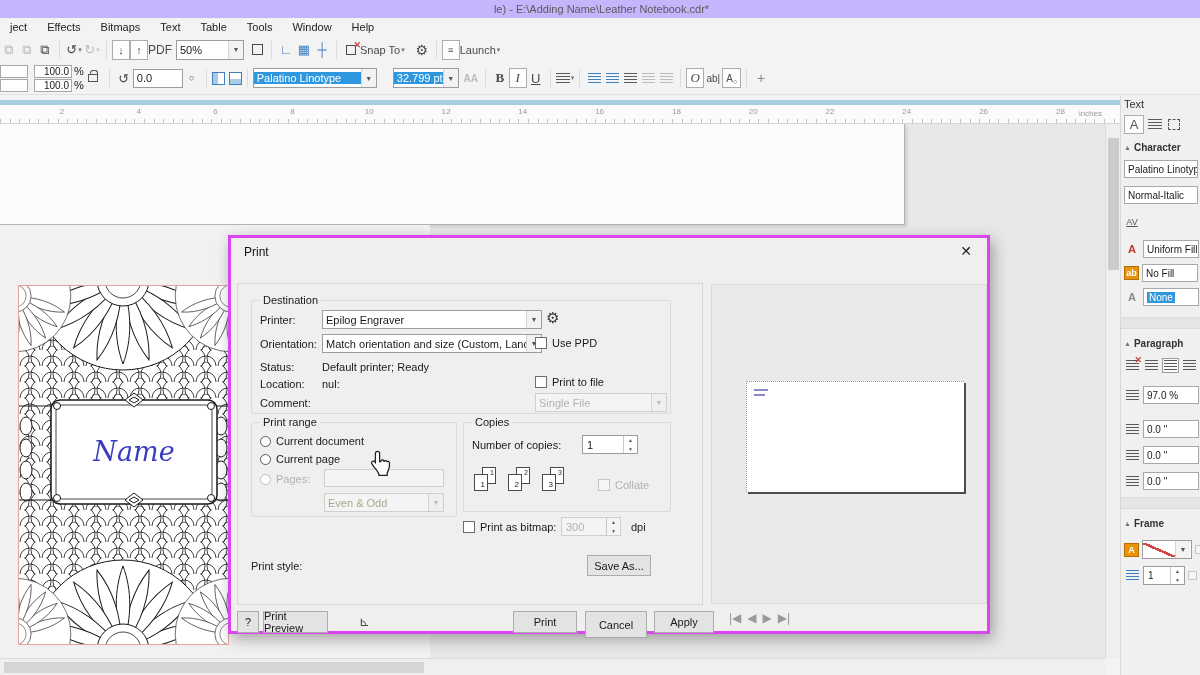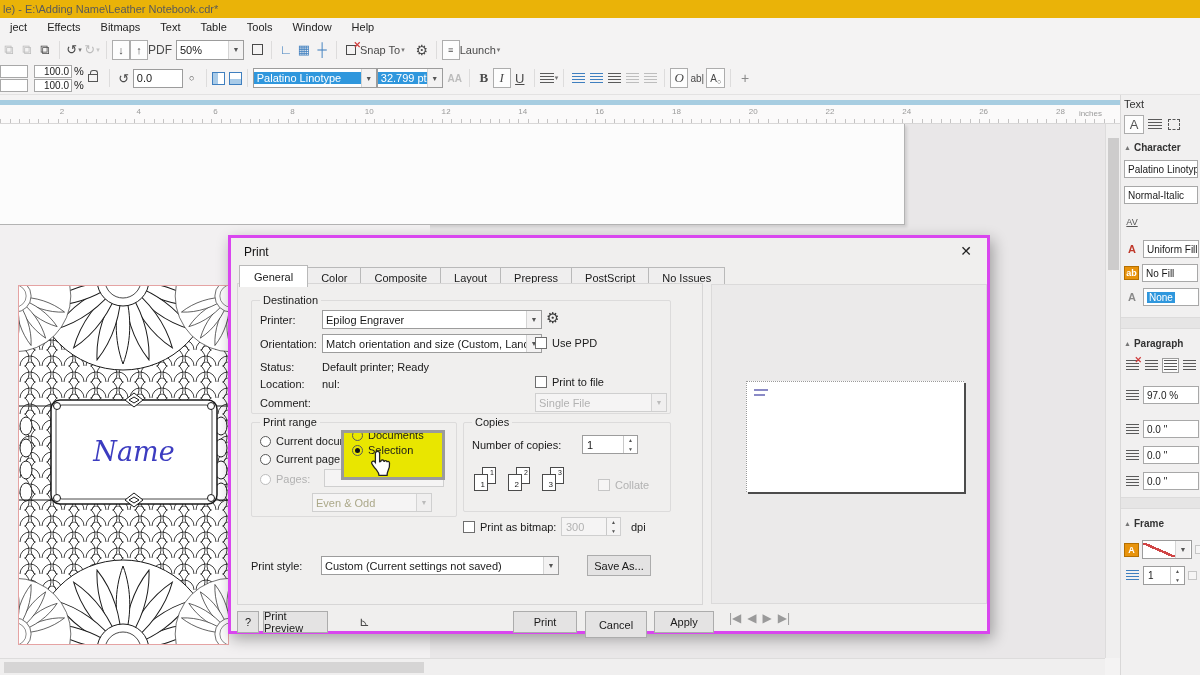--- a/index.html
+++ b/index.html
@@ -1,20 +1,20 @@
 <!DOCTYPE html>
 <html><head>
 <meta charset="utf-8">
 <style>
   * { box-sizing: border-box; margin: 0; padding: 0; }
   html,body { width:1200px; height:675px; overflow:hidden; }
   body { font-family:"Liberation Sans", sans-serif; font-size:11px; color:#1a1a1a; background:#f4f3f3; position:relative; }
 
   
-  .titlebar { position:absolute; left:0; top:0; width:1200px; height:18px; background:#eab308; color:#5a5a5a; line-height:18px; padding-left:3px; font-size:11px; }
+  .titlebar { position:absolute; left:0; top:0; width:1200px; height:18px; background:#c4b5fd; color:#5a5a5a; line-height:18px; padding-left:3px; font-size:11px;text-align:center; }
   .menubar { position:absolute; left:0; top:18px; width:1200px; height:19px; background:#f4f3f3; display:flex; align-items:center; }
   .menu-item { padding:0 10px; line-height:19px; color:#222; }
   .toolbar { position:absolute; left:0; width:1200px; background:#f4f3f3; display:flex; align-items:center; }
   .toolbar.row1 { top:37px; height:25px; }
   .toolbar.row2 { top:62px; height:33px; border-bottom:1px solid #e3e2e2; }
   .tsep { width:1px; height:18px; background:#dddcdc; margin:0 5px; flex:none; }
   .ticon { display:inline-flex; align-items:center; justify-content:center; min-width:18px; height:20px; color:#4a4a4a; font-size:13px; flex:none; }
   .ticon.gray { color:#bcbcbc; }
   .ticon.blue { color:#3f7fbf; }
   .caret { font-size:7px; color:#777; margin-left:1px; }
@@ -179,21 +179,21 @@
   <span class="field" style="width:50px">0.0</span>
   <span class="ticon" style="font-size:9px">○</span>
   <span class="tsep"></span>
   <span class="mir h"></span>
   <span class="mir v" style="margin-left:4px"></span>
   <span class="tsep"></span>
   <span class="combo" style="width:124px">
     <span class="ctext sel">Palatino Linotype</span>
     <span class="drop">▼</span>
   </span>
-  <span class="combo" style="width:66px;margin-left:0">
+  <span class="combo" style="width:66px;margin-left:16px">
     <span class="ctext sel">32.799 pt</span>
     <span class="drop">▼</span>
   </span>
   <span class="ticon gray" style="font-size:10px;font-weight:bold;margin-left:3px">AA</span>
   <span class="tsep"></span>
   <span class="ticon" style="font-weight:bold;font-family:'Liberation Serif',serif">B</span>
   <span class="ticon boxed" style="font-style:italic;font-family:'Liberation Serif',serif">I</span>
   <span class="ticon" style="text-decoration:underline">U</span>
   <span class="tsep"></span>
   <span class="ticon">
@@ -424,29 +424,20 @@
         </span>
     </span>
     <span class="cb dis" style="width:9px;height:9px"></span>
   </div>
 </div>
 
 <div class="dialog">
   <div class="dlg-title">Print</div>
   <div class="dlg-close">✕</div>
 
-  <div class="tabs">
-    <span class="tab active">General</span>
-    <span class="tab">Color</span>
-    <span class="tab">Composite</span>
-    <span class="tab">Layout</span>
-    <span class="tab">Prepress</span>
-    <span class="tab">PostScript</span>
-    <span class="tab">No Issues</span>
-  </div>
 
   <div class="pane"></div>
 
   <div class="group" style="left:20px;top:62px;width:420px;height:114px">
     <span class="glabel">Destination</span>
     <span class="lbl" style="left:8px;top:13px">Printer:</span>
     <span class="combo" style="position:absolute;left:70px;top:9px;width:220px;height:19px">
       <span class="ctext">Epilog Engraver</span>
       <span class="drop">▼</span>
     </span>
@@ -483,36 +474,26 @@
     </span>
     <span class="radrow" style="left:8px;top:30px">
       <span class="radio"></span>
       <span>Current page</span>
     </span>
     <span class="radrow dim" style="left:8px;top:50px">
       <span class="radio dis"></span>
       <span>Pages:</span>
     </span>
     <span class="field disabled" style="position:absolute;left:72px;top:46px;width:120px;height:18px"></span>
-    <span class="combo disabled" style="position:absolute;left:60px;top:70px;width:120px;height:19px">
+    <span class="combo disabled" style="position:absolute;left:72px;top:70px;width:120px;height:19px">
       <span class="ctext" style="color:#aba889">Even &amp; Odd</span>
       <span class="drop">▼</span>
     </span>
   </div>
 
-  <div class="ylbox">
-    <span class="radrow clipped">
-      <span class="radio" style="background:#e9e600"></span>
-      <span>Documents</span>
-    </span>
-    <span class="radrow">
-      <span class="radio on" style="background:#e9e600"></span>
-      <span>Selection</span>
-    </span>
-  </div>
   <svg class="hand" viewBox="0 0 20 24">
     <path d="M7 1.2c1 0 1.8.8 1.8 1.8v7l1-.2c.4-1.9 2.9-1.5 2.9.4.1-1.5 2.3-1.4 2.5.3.1-1.1 1.9-1 2.1.7.3 2.7-.4 4.5-1.1 6.2-.6 1.4-1 2.5-1 4.4H8.3c0-1.9-1-3.3-2.5-5.2-1.7-2-3.1-3.7-3.7-5.1-.5-1.2.6-2.3 1.7-1.9.8.3 1.4 1.1 1.4 1.1V3C5.2 2 6 1.2 7 1.2z" fill="#fff" stroke="#222" stroke-width="1.1"></path>
   </svg>
 
   <div class="group" style="left:232px;top:184px;width:208px;height:90px">
     <span class="glabel">Copies</span>
     <span class="lbl" style="left:8px;top:16px">Number of copies:</span>
     <span class="spin" style="left:118px;top:12px;width:56px">
       <span class="sval">1</span>
       <span class="sbtns">
@@ -559,24 +540,20 @@
   <span class="spin disabled" style="left:330px;top:279px;width:60px">
     <span class="sval">300</span>
     <span class="sbtns">
         <span>▲</span>
         <span>▼</span>
       </span>
   </span>
   <span class="lbl" style="left:400px;top:283px">dpi</span>
 
   <span class="lbl" style="left:20px;top:322px">Print style:</span>
-  <span class="combo" style="position:absolute;left:90px;top:318px;width:238px;height:19px">
-    <span class="ctext">Custom (Current settings not saved)</span>
-    <span class="drop">▼</span>
-  </span>
   <span class="btn" style="left:356px;top:317px;width:64px;height:21px">Save As...</span>
 
   <div class="preview">
     <div class="pvpage">
       <span class="pvline" style="top:7px;width:14px"></span>
       <span class="pvline" style="top:12px;width:11px"></span>
     </div>
   </div>
 
   <span class="btn" style="left:6px;top:373px;width:22px;height:22px">?</span>

